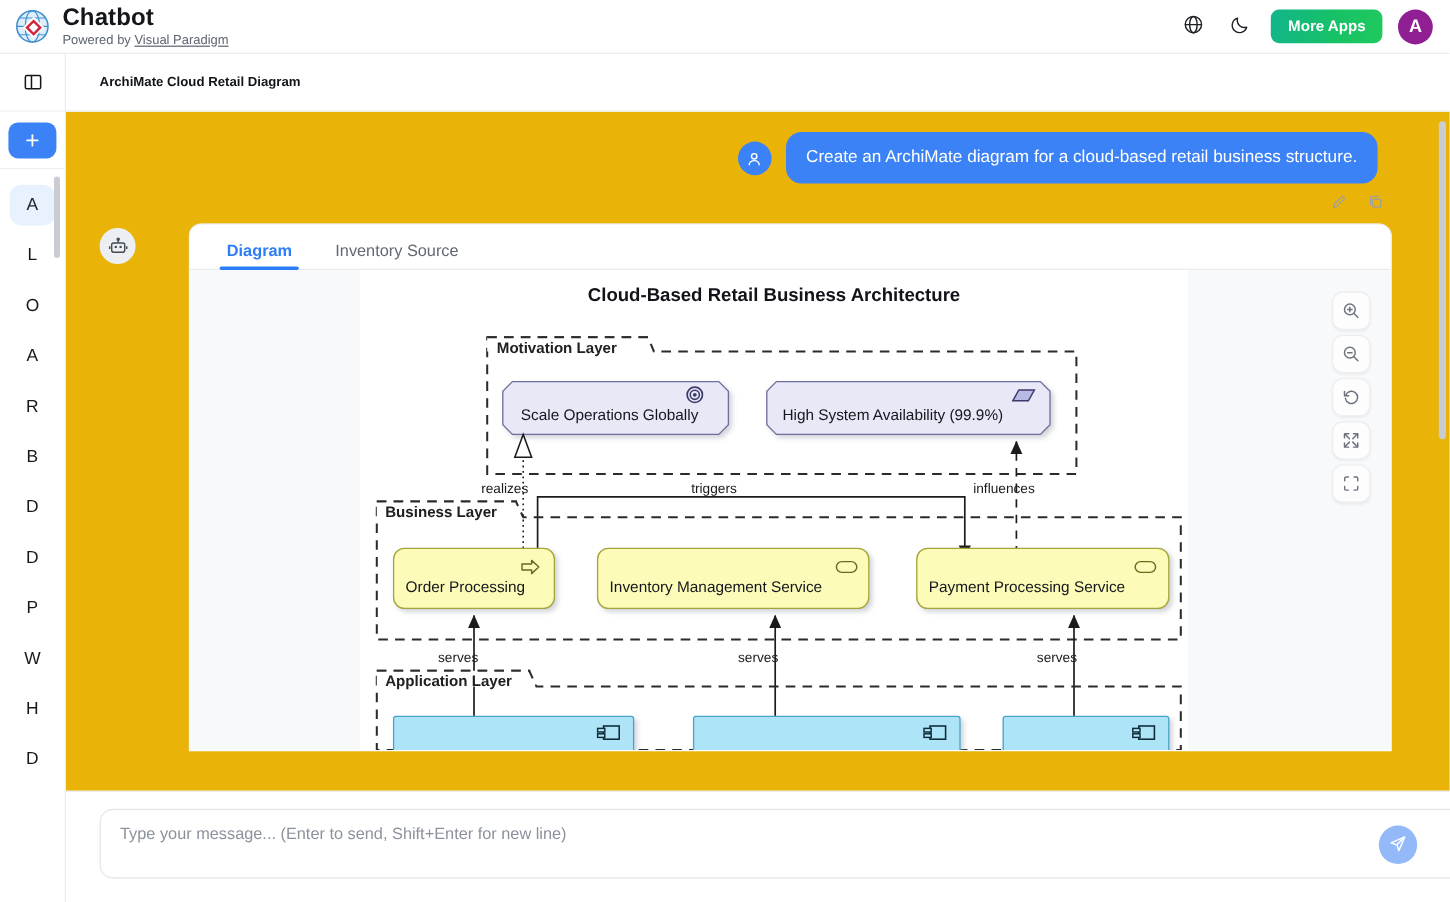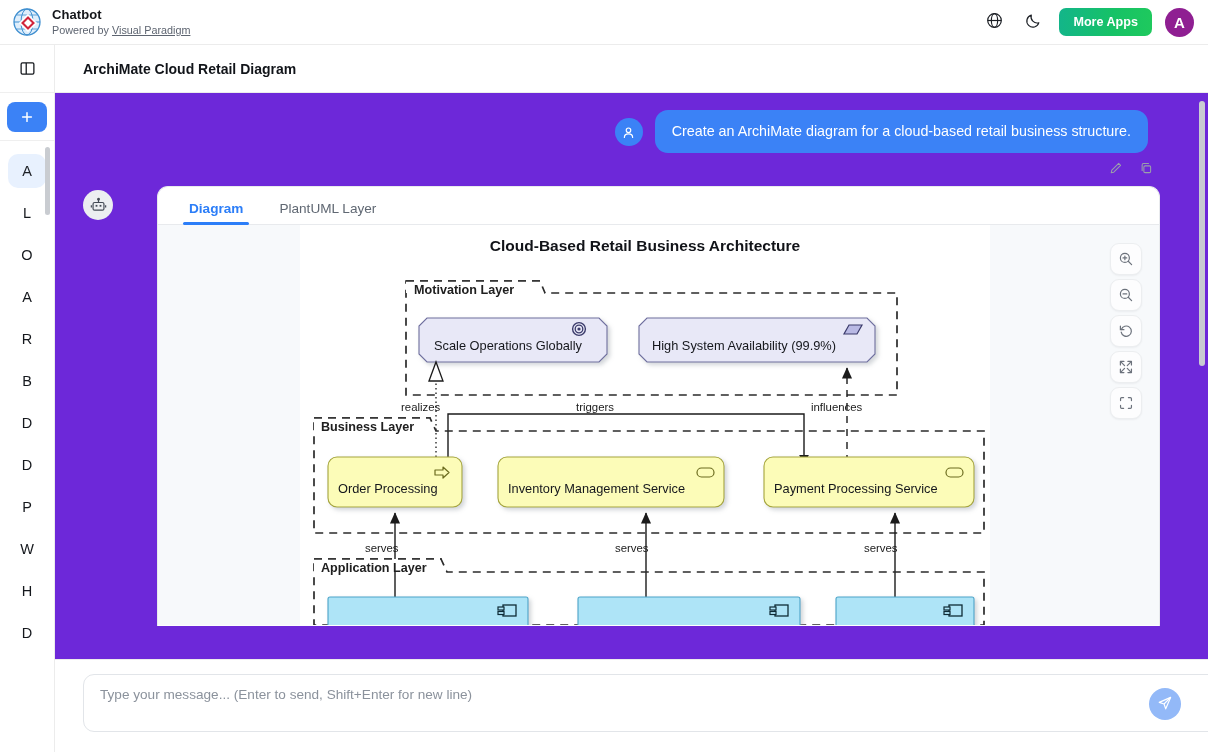--- a/index.html
+++ b/index.html
@@ -17,21 +17,21 @@
     position: absolute; top: 0; left: 0;
     width: 1208px; height: 45px;
     background: #ffffff;
     border-bottom: 1px solid #ececec;
     display: flex; align-items: center;
     z-index: 40;
   }
   .brand { display: flex; align-items: center; margin-left: 12px; }
   .brand-logo { width: 30px; height: 30px; flex: 0 0 30px; }
   .brand-text { margin-left: 10px; line-height: 1.15; }
-  .brand-title { font-size: 13px; font-weight: bold; color: #14161a; letter-spacing: .1px; }
+  .brand-title { font-size: 20px; font-weight: bold; color: #14161a; letter-spacing: .1px; }
   .brand-sub { font-size: 10.8px; color: #5d6470; margin-top: 1px; }
   .brand-sub a { color: #5d6470; text-decoration: underline; }
   .topbar-right {
     margin-left: auto; display: flex; 
     gap: 13px; margin-right: 14px;
   }
   .icon-btn-plain {
     width: 26px; height: 26px; display: flex; align-items: center; justify-content: center;
     color: #1d2026; cursor: pointer; background: none; border: none;
   }
@@ -94,27 +94,27 @@
   }
 
   
   .page-header {
     position: absolute; top: 45px; left: 55px;
     width: 1153px; height: 48px;
     border-bottom: 1px solid #ececec;
     display: flex; align-items: center;
     background: #fff; z-index: 20;
   }
-  .page-title { margin-left: 28px; font-size: 14px; font-weight: bold; color: #111419; }
+  .page-title { margin-left: 28px; font-size: 11px; font-weight: bold; color: #111419; }
 
   
   .chat-area {
     position: absolute; top: 93px; left: 55px;
     width: 1153px; height: 566px;
-    background: #6d28d9;
+    background: #eab308;
     overflow: hidden;
   }
   .chat-scrollbar {
     position: absolute; top: 8px; right: 3px;
     width: 6px; height: 265px; border-radius: 4px; background: #c9ccd1;
   }
 
   
   .user-row {
     display: flex; align-items: flex-start; justify-content: flex-end;
@@ -343,21 +343,21 @@
         <rect x="6.6" y="9.3" width="2.1" height="2.1" fill="#434a55" stroke="none"></rect>
         <rect x="11.3" y="9.3" width="2.1" height="2.1" fill="#434a55" stroke="none"></rect>
         <line x1="1.6" y1="9.6" x2="1.6" y2="12.4"></line>
           <line x1="18.4" y1="9.6" x2="18.4" y2="12.4"></line>
       </svg>
     </div>
 
     <div class="bot-card">
       <div class="tabs">
         <div class="tab active">Diagram</div>
-        <div class="tab">PlantUML Layer</div>
+        <div class="tab">Inventory Source</div>
       </div>
 
       <div class="canvas">
         <div class="canvas-white"></div>
         <div class="canvas-right-pad"></div>
 
         <svg class="diagram-svg" width="1001" height="400" viewBox="0 0 1001 400">
           <defs>
             <filter id="sh" x="-20%" y="-20%" width="150%" height="160%">
               <feDropShadow dx="2.5" dy="2.5" stdDeviation="2" flood-color="#9aa0aa" flood-opacity=".45"></feDropShadow>

